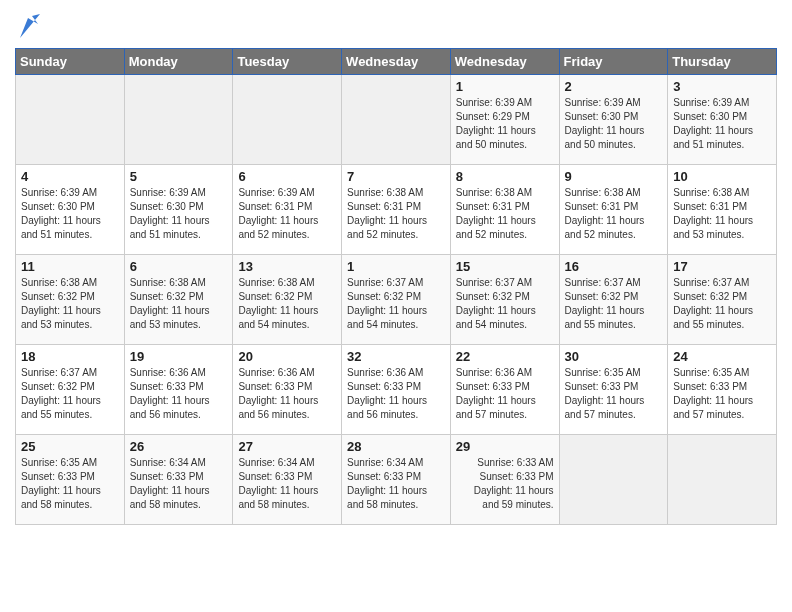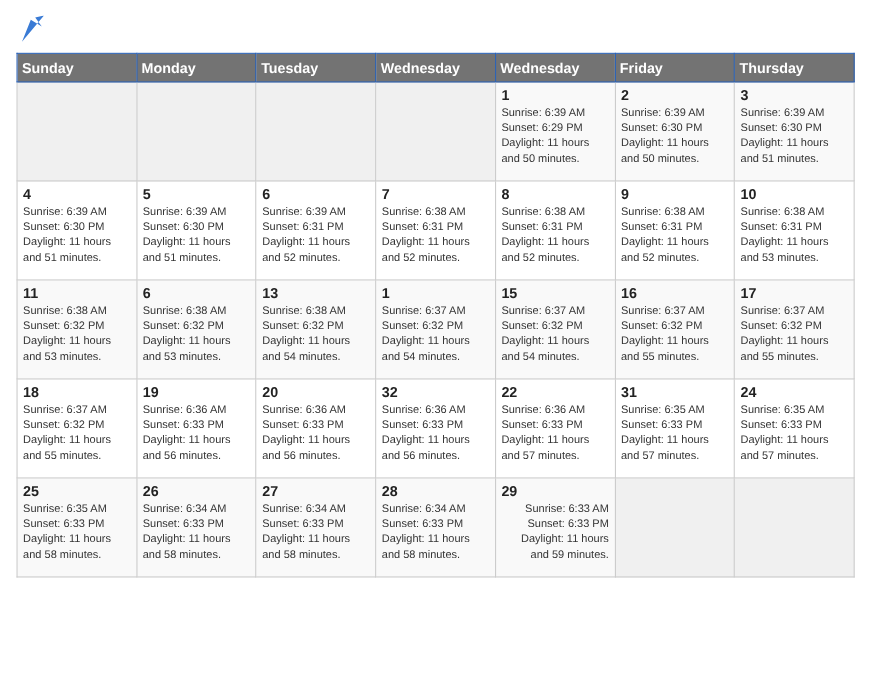--- a/index.html
+++ b/index.html
@@ -257,21 +257,21 @@
 Sunset: 6:33 PM
 Daylight: 11 hours and 56 minutes.</div>
         </td>
         <td>
           <span class="day-num">22</span>
           <div class="day-info" style="white-space: pre-line;">Sunrise: 6:36 AM
 Sunset: 6:33 PM
 Daylight: 11 hours and 57 minutes.</div>
         </td>
         <td>
-          <span class="day-num">31</span>
+          <span class="day-num">30</span>
           <div class="day-info" style="white-space: pre-line;">Sunrise: 6:35 AM
 Sunset: 6:33 PM
 Daylight: 11 hours and 57 minutes.</div>
         </td>
         <td>
           <span class="day-num">24</span>
           <div class="day-info" style="white-space: pre-line;">Sunrise: 6:35 AM
 Sunset: 6:33 PM
 Daylight: 11 hours and 57 minutes.</div>
         </td>

